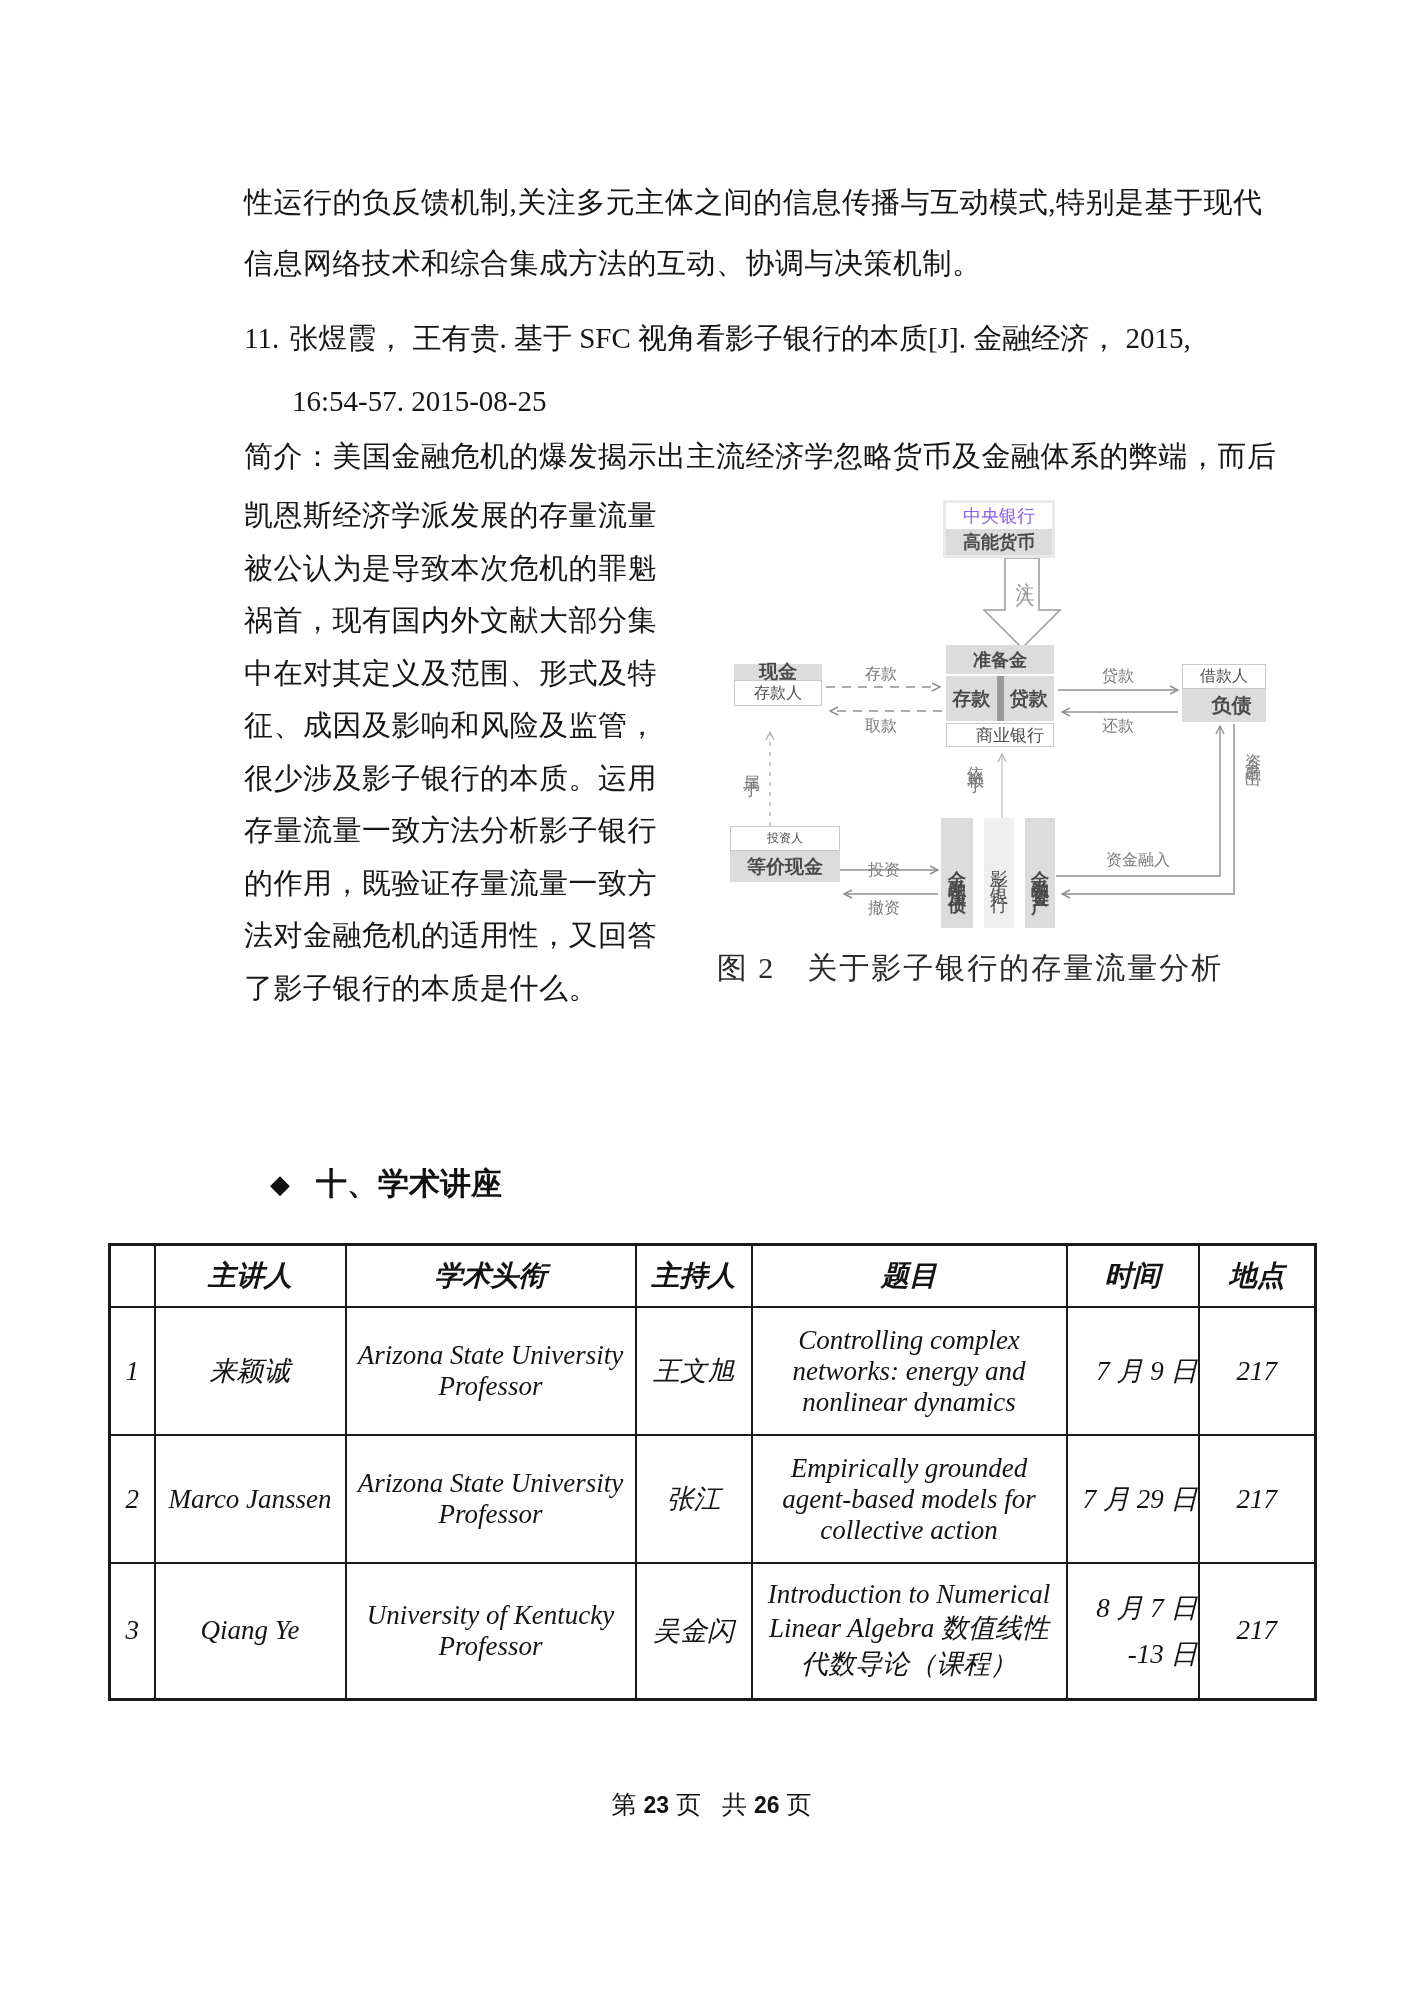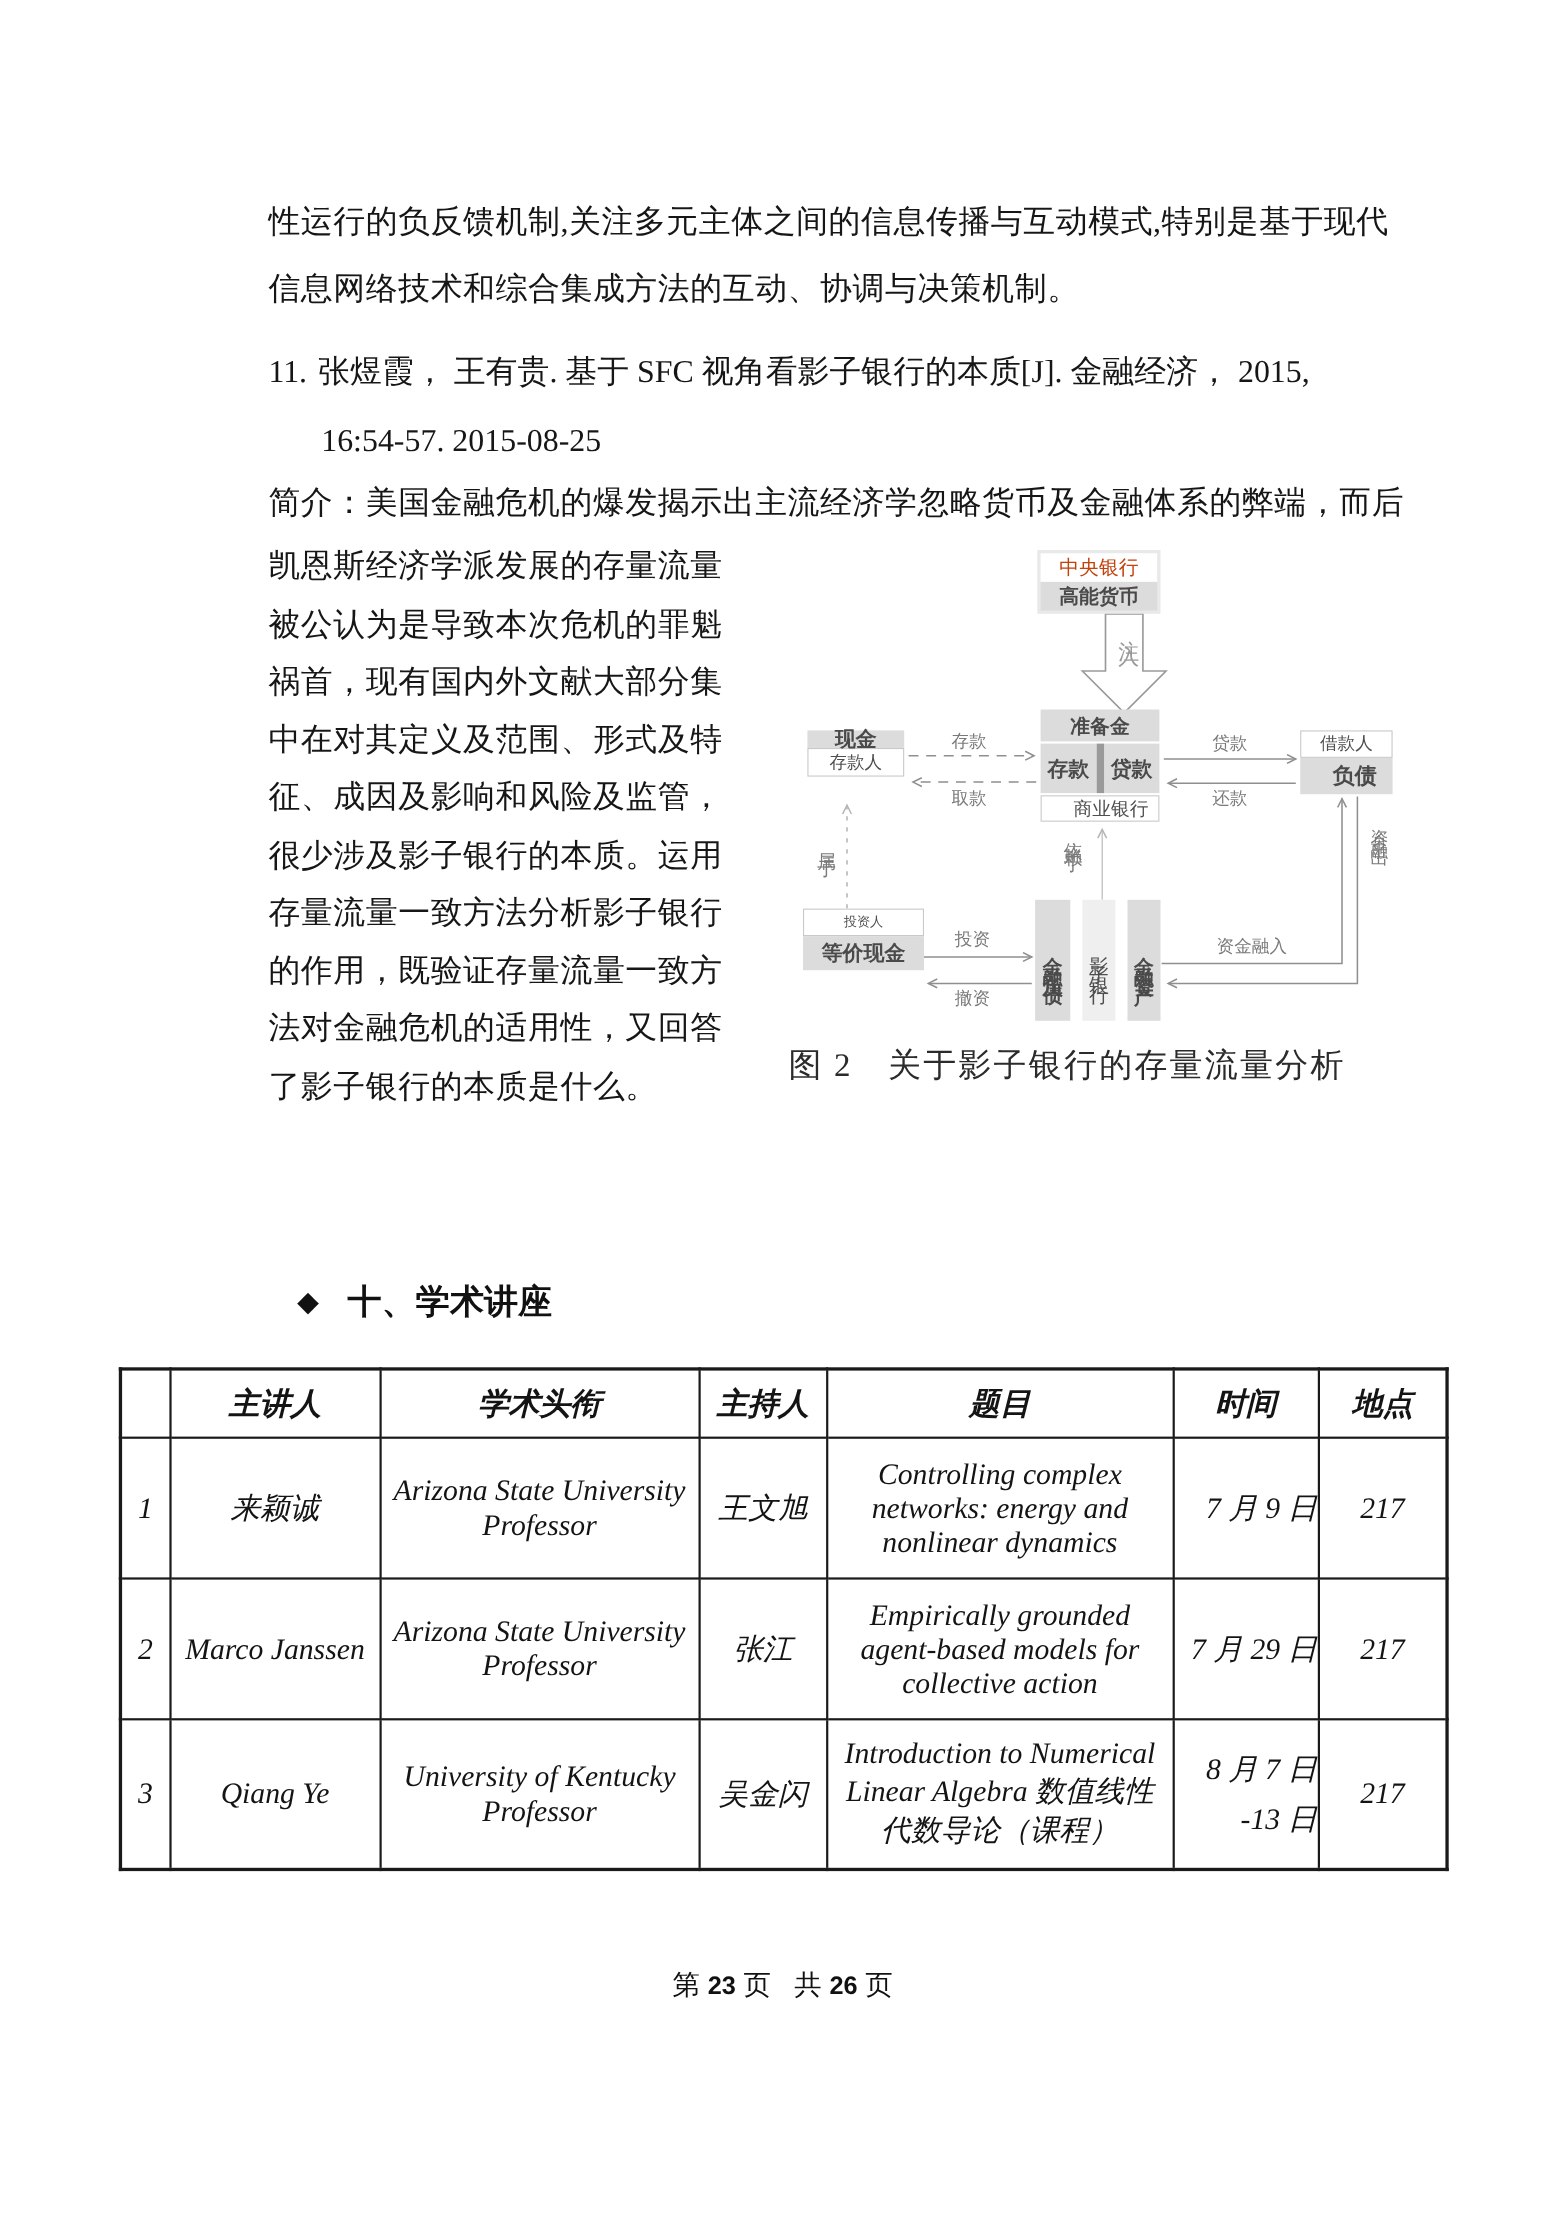--- a/index.html
+++ b/index.html
@@ -108,21 +108,21 @@
 
       <line x1="300" y1="430" x2="398" y2="430" stroke="#8f8f8f" stroke-width="1.4" marker-end="url(#ar)"></line>
       <line x1="398" y1="454" x2="304" y2="454" stroke="#8f8f8f" stroke-width="1.4" marker-end="url(#ar)"></line>
 
       <path d="M516,436 L680,436 L680,286" fill="none" stroke="#8f8f8f" stroke-width="1.4" marker-end="url(#ar)"></path>
 
       <path d="M694,284 L694,454 L522,454" fill="none" stroke="#8f8f8f" stroke-width="1.4" marker-end="url(#ar)"></path>
     </svg>
 
     <div class="fnode plate" style="left:403px;top:60px;width:112px;height:58px;">
-      <div class="r-top" style="height:26px;background:#fff;font-size:18px;color:#c2410c;">中央银行</div>
+      <div class="r-top" style="height:26px;background:#fff;font-size:18px;color:#8b5cf6;">中央银行</div>
       <div class="r-bot shade" style="height:26px;font-size:18px;">高能货币</div>
     </div>
 
     <div class="flabel vtext" style="left:472px;top:126px;font-size:19px;color:#9a9a9a;">注入</div>
 
     <div class="fnode" style="left:406px;top:205px;width:108px;height:104px;">
       <div class="r-top shade" style="height:29px;font-size:18px;">准备金</div>
       <div style="display:flex;height:45px;margin-top:2px;">
         <div class="shade" style="flex:1;display:flex;align-items:center;justify-content:center;font-size:19px;">存款</div>
         <div style="width:7px;background:#9a9a9a;"></div>
@@ -151,21 +151,21 @@
       <div class="shadow-col" style="width:30px;background:#efefef;color:#4f4f4f;">影子银行</div>
       <div class="shadow-col shade" style="width:30px;">金融资产</div>
     </div>
 
     <div class="flabel" style="left:325px;top:224px;">存款</div>
     <div class="flabel" style="left:325px;top:276px;">取款</div>
     <div class="flabel" style="left:562px;top:226px;">贷款</div>
     <div class="flabel" style="left:562px;top:276px;">还款</div>
     <div class="flabel vtext" style="left:200px;top:322px;font-size:17px;">属于</div>
     <div class="flabel vtext" style="left:424px;top:312px;font-size:17px;">依赖于</div>
-    <div class="flabel" style="left:328px;top:404px;">投资</div>
+    <div class="flabel" style="left:328px;top:420px;">投资</div>
     <div class="flabel" style="left:328px;top:458px;">撤资</div>
     <div class="flabel" style="left:566px;top:410px;">资金融入</div>
     <div class="flabel vtext" style="left:702px;top:300px;font-size:16px;">资金融出</div>
 
     <div class="fig-caption">图 2　关于影子银行的存量流量分析</div>
   </div>
 
   <div class="section-head">
     <span class="diamond">◆</span>
     <span>十、学术讲座</span>

